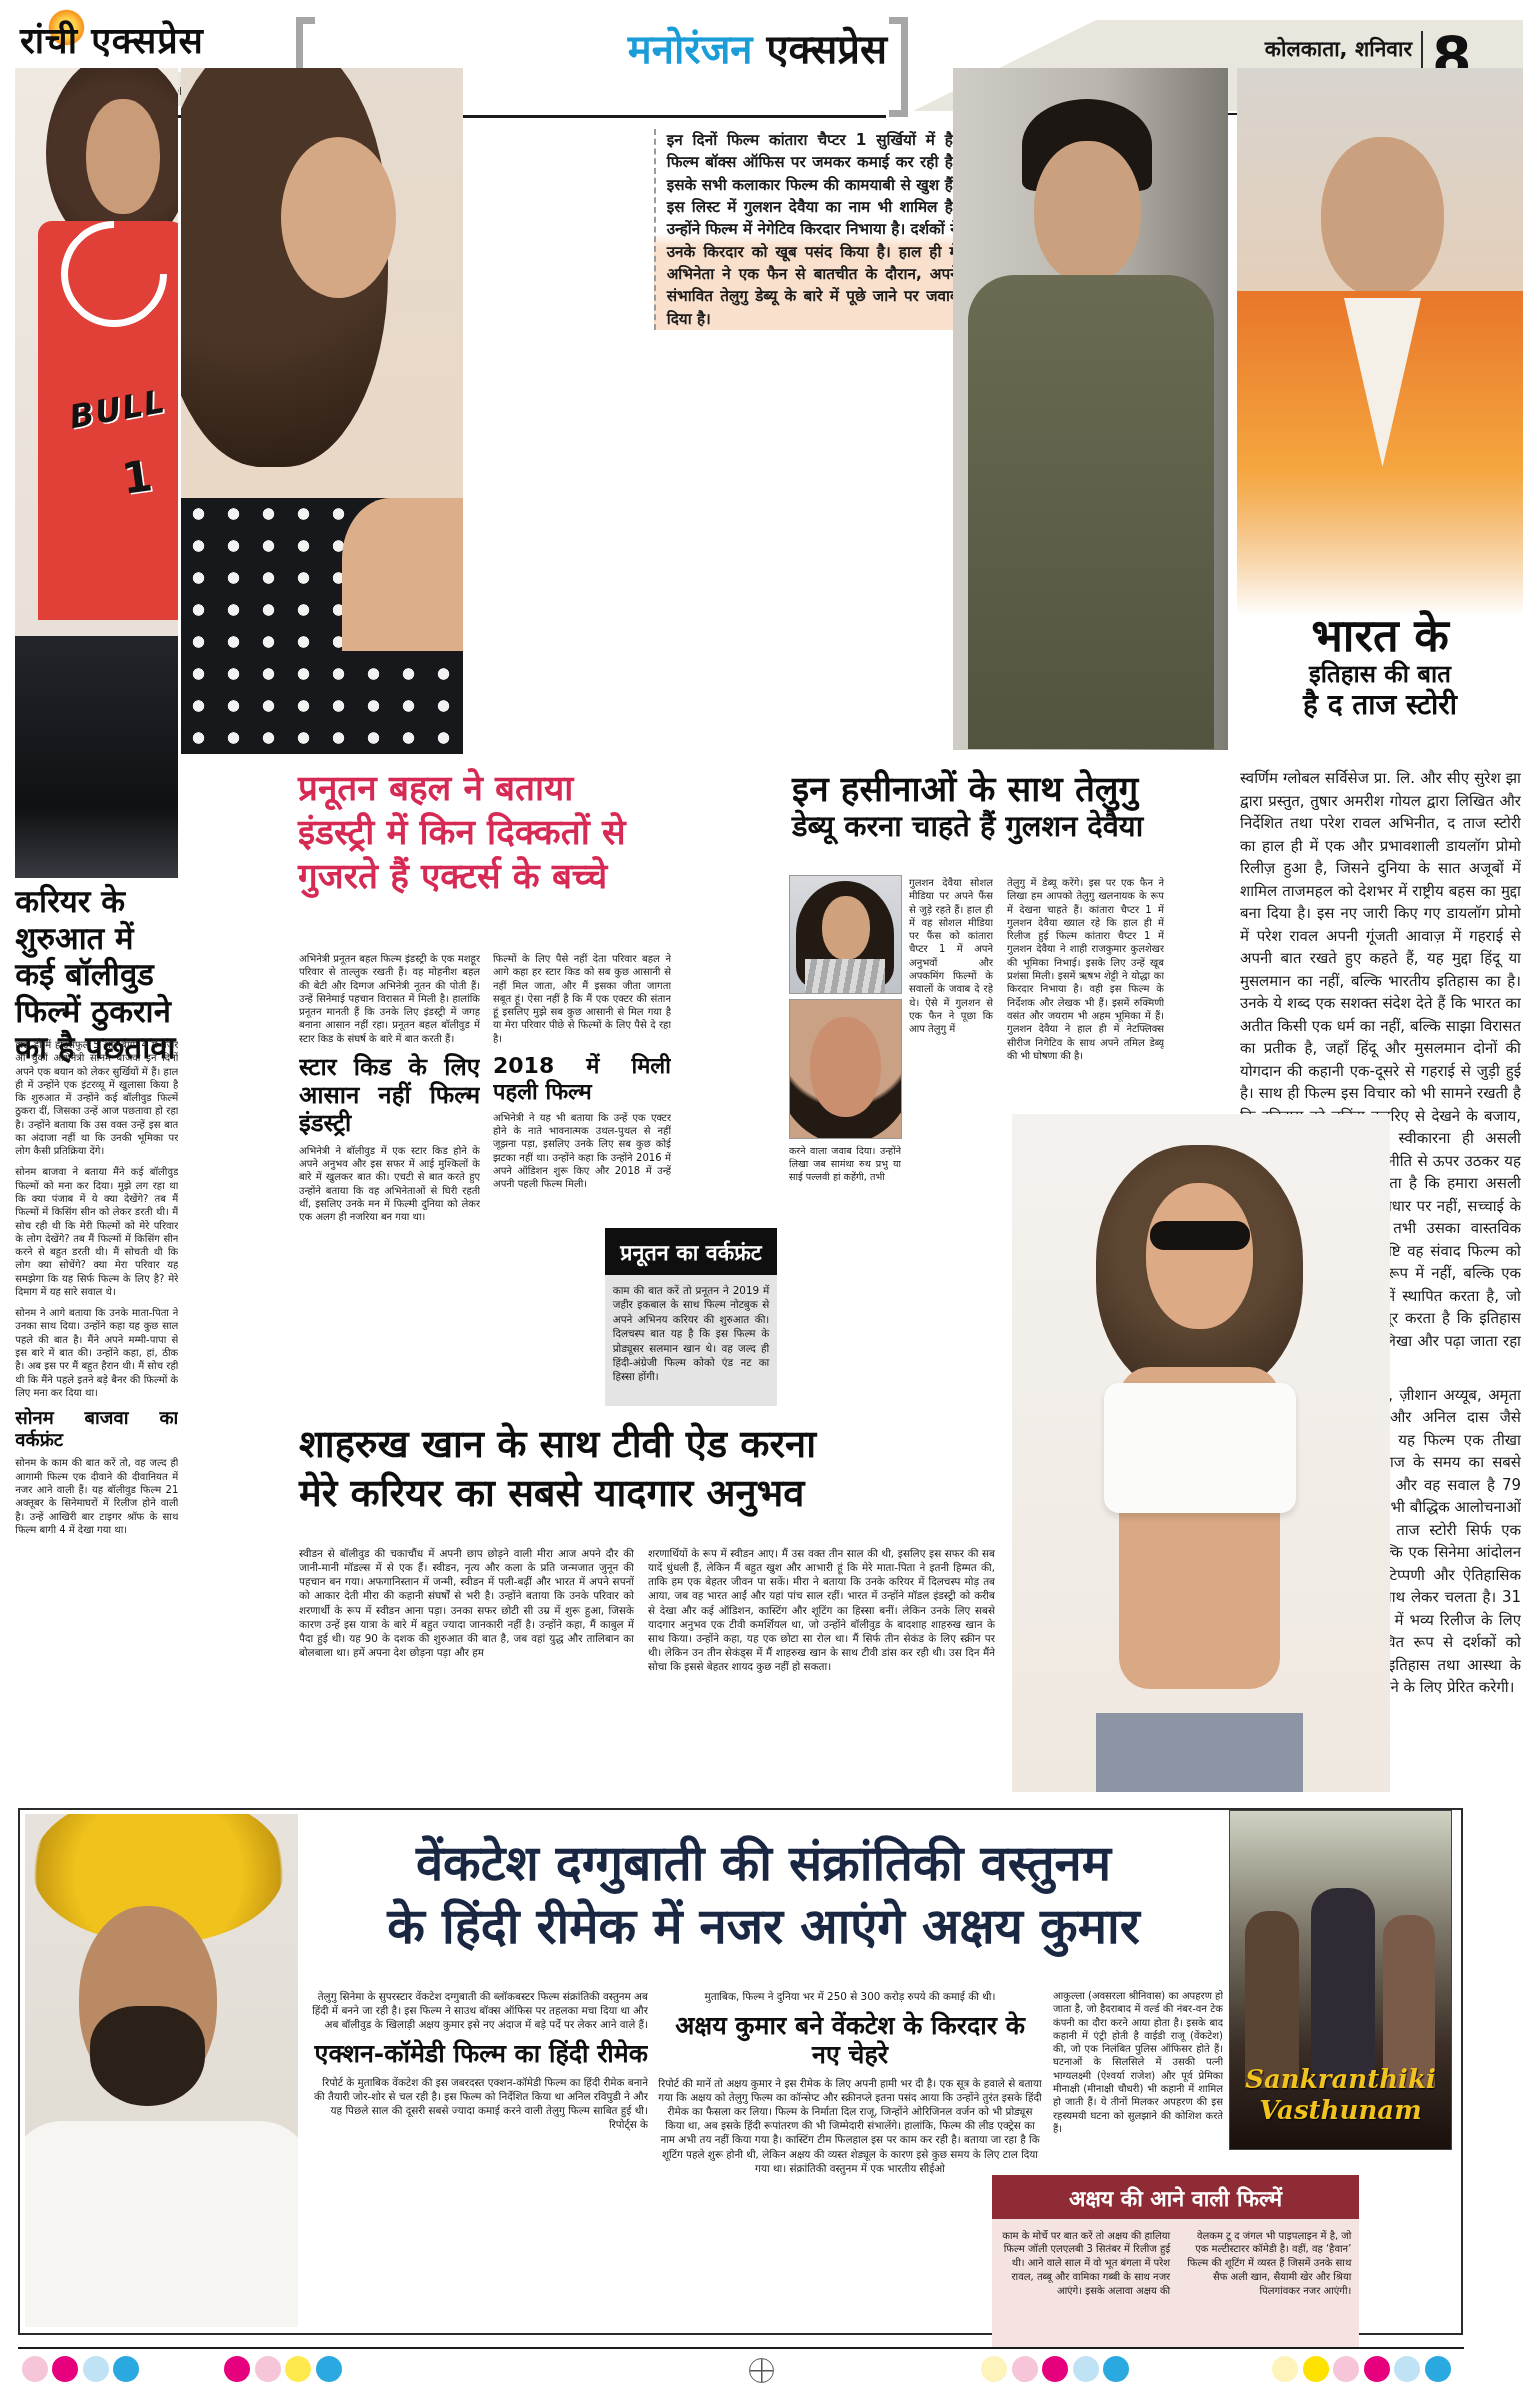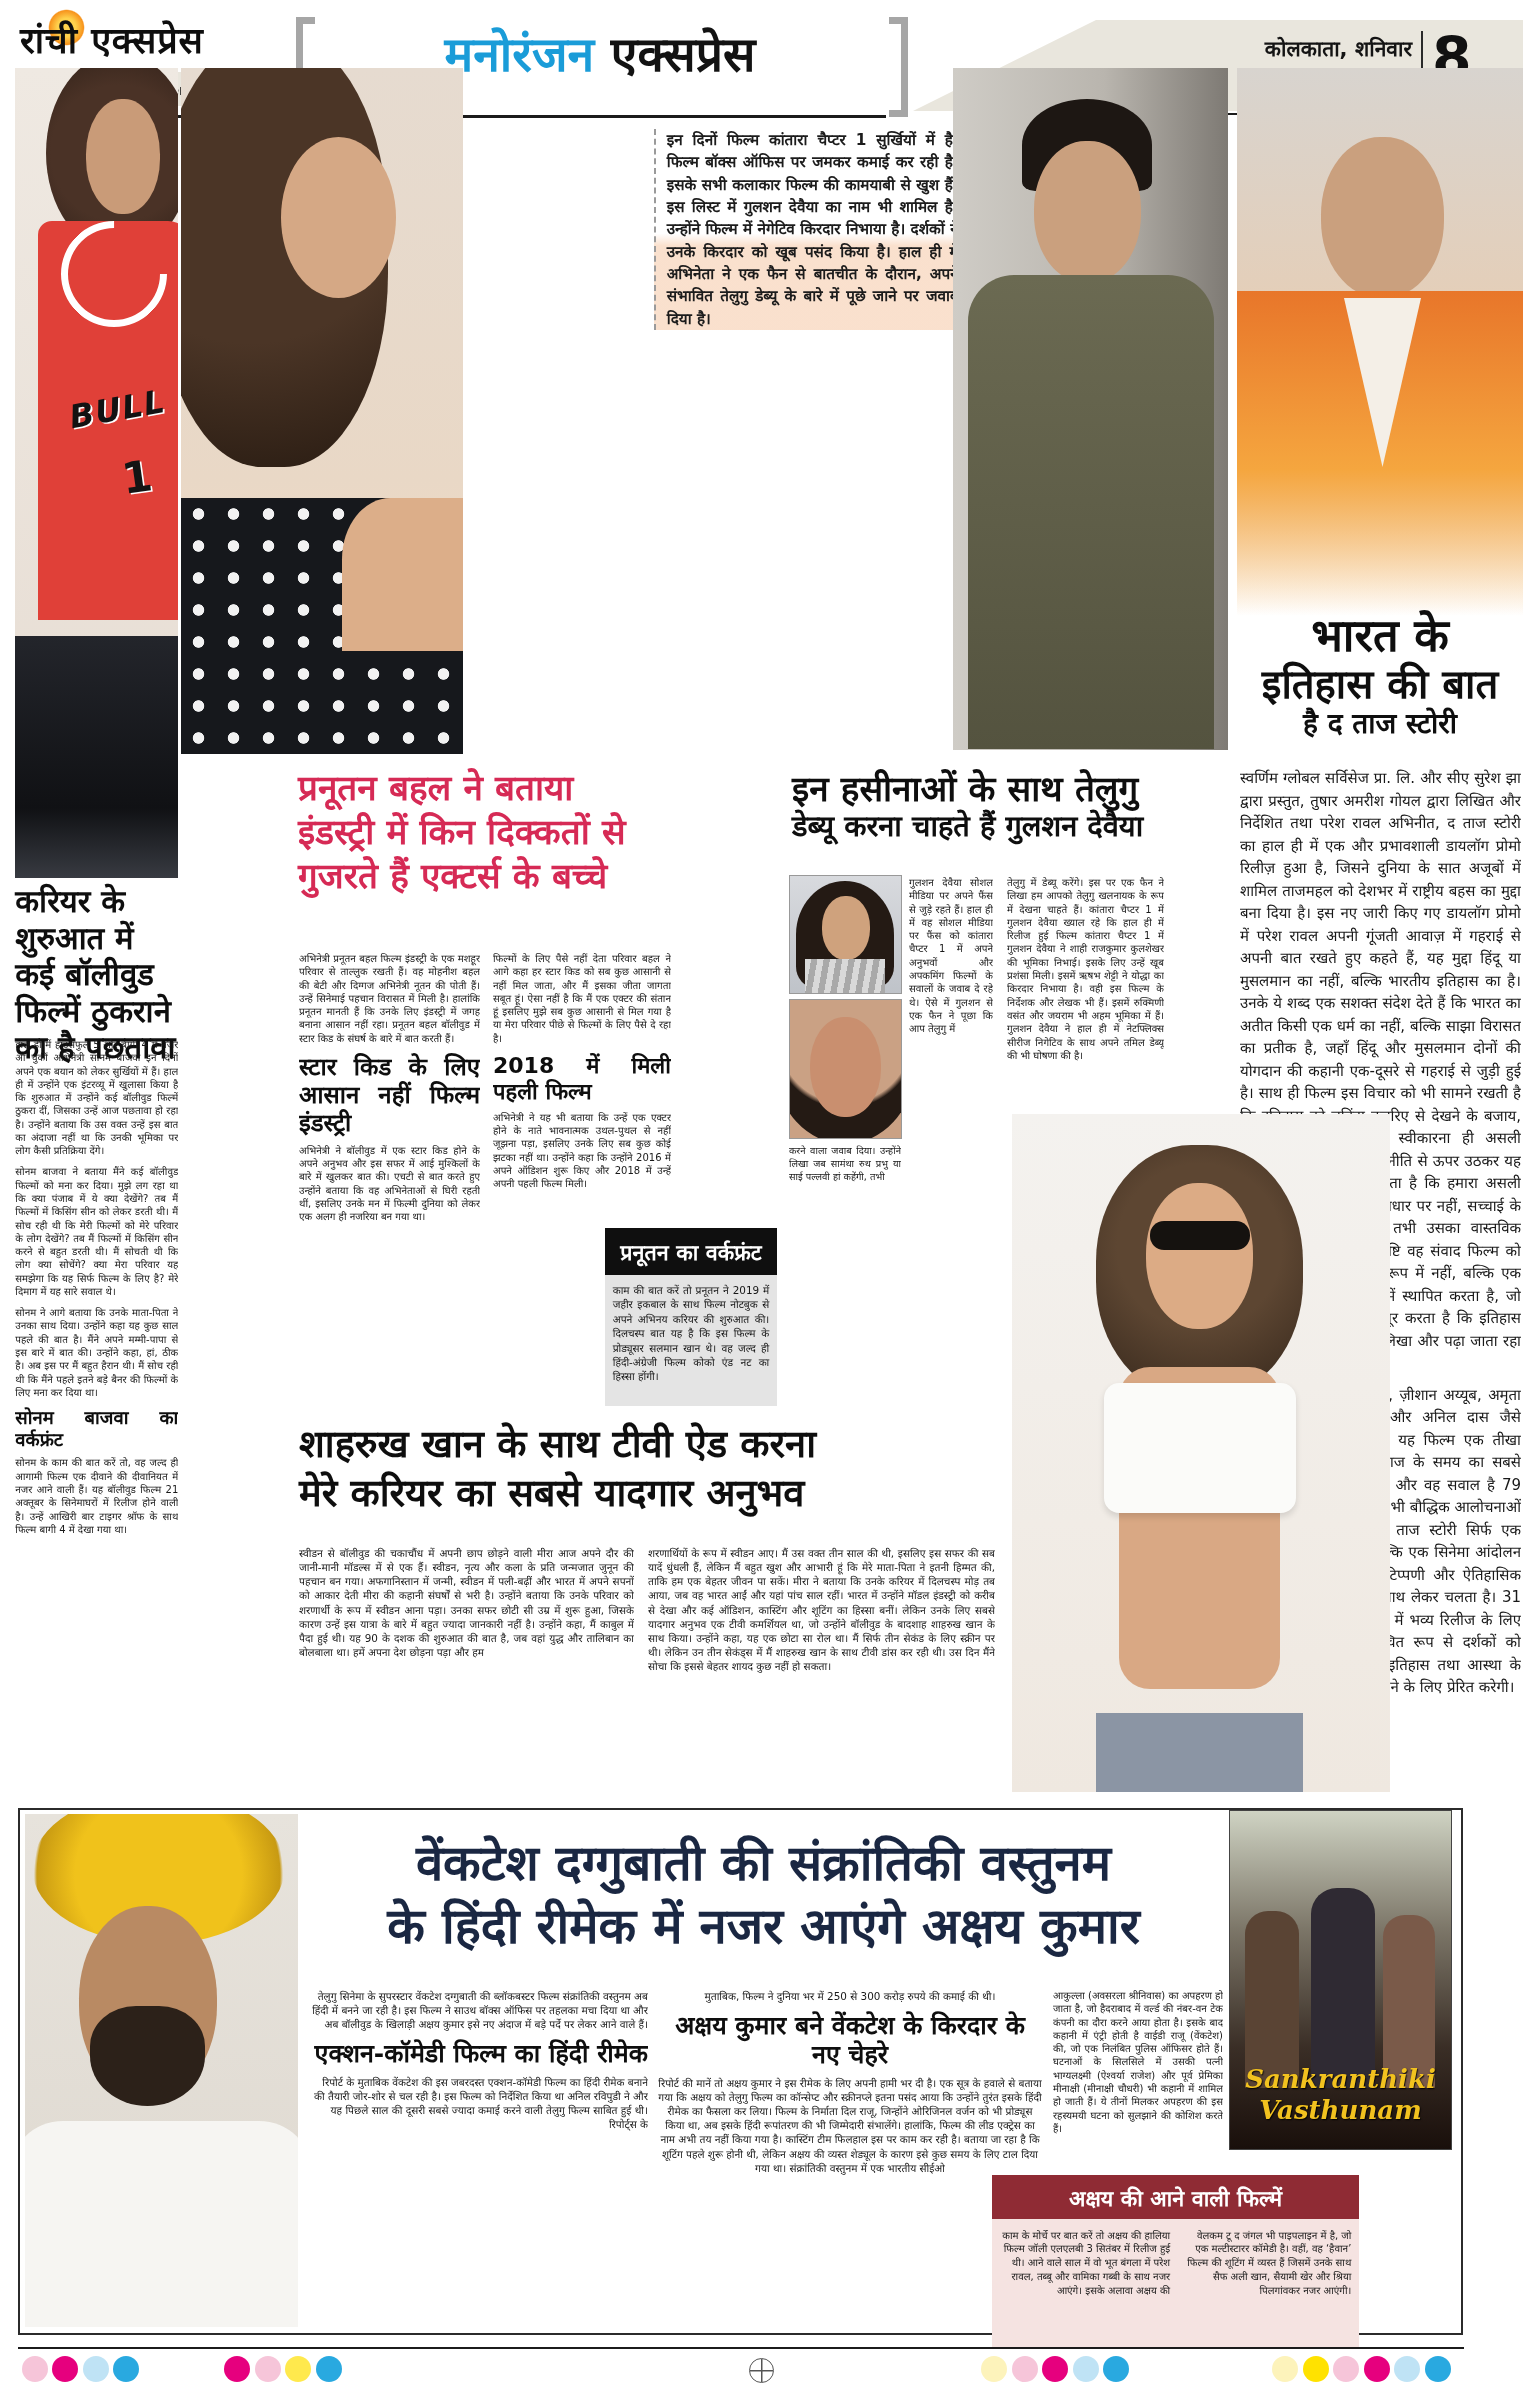--- a/index.html
+++ b/index.html
@@ -26,21 +26,21 @@
   <div class="abs hl" style="left:20px;top:15.3px;width:307px;font-size:36px;letter-spacing:0.8px;z-index:2;">रांची एक्सप्रेस</div>
 
   <div class="abs" style="left:20px;top:72px;width:273px;height:34px;background:#e9e6dd;display:flex;align-items:center;">
     <span style="display:inline-block;width:24.6px;height:24.6px;margin:0 6.1px 0 4.6px;border-radius:50%;
                  background:repeating-radial-gradient(circle at 50% 50%, #1a7ec0 0 1.5px, #ffffff 1.5px 4.6px);"></span>
     <span style="font-size:14.6px;font-weight:bold;color:#101010;">https://epaper.theranchiexpress.com</span>
   </div>
   <div class="abs rule" style="left:20px;top:115px;width:866px;height:3.1px;"></div>
 
   <div class="abs brk" style="left:296px;top:17px;border-right:none;"></div>
-  <div class="abs" style="left:313px;top:20px;width:574px;text-align:center;font-size:48px;font-weight:bold;white-space:nowrap;">
+  <div class="abs" style="left:313px;top:20px;width:574px;text-align:right;font-size:40px;font-weight:bold;white-space:nowrap;">
     <span style="color:#1a9cd8;">मनोरंजन</span><span style="color:#121212;"> एक्सप्रेस</span>
   </div>
   <div class="abs brk" style="left:889px;top:17px;border-left:none;"></div>
 
   <div class="abs" style="left:913px;top:20px;width:610px;height:91px;background:#e9e6dd;
               clip-path:polygon(30% 0,100% 0,100% 100%,0 100%);">
     <div class="abs" style="left:253px;top:14px;width:246px;text-align:right;font-weight:bold;font-size:21px;line-height:1.45;color:#141414;">
       <div>कोलकाता, शनिवार</div>
       <div>18 अक्टूबर 2025</div>
     </div>
@@ -125,21 +125,21 @@
   <div class="abs j body-txt" style="left:909px;top:876px;width:84px;height:342px;">गुलशन देवैया सोशल मीडिया पर अपने फैंस से जुड़े रहते हैं। हाल ही में वह सोशल मीडिया पर फैंस को कांतारा चैप्टर 1 में अपने अनुभवों और अपकमिंग फिल्मों के सवालों के जवाब दे रहे थे। ऐसे में गुलशन से एक फैन ने पूछा कि आप तेलुगु में</div>
   <div class="abs j body-txt" style="left:1007px;top:876px;width:157px;height:264px;">तेलुगु में डेब्यू करेंगे। इस पर एक फैन ने लिखा हम आपको तेलुगु खलनायक के रूप में देखना चाहते हैं। कांतारा चैप्टर 1 में गुलशन देवैया ख्याल रहे कि हाल ही में रिलीज हुई फिल्म कांतारा चैप्टर 1 में गुलशन देवैया ने शाही राजकुमार कुलशेखर की भूमिका निभाई। इसके लिए उन्हें खूब प्रशंसा मिली। इसमें ऋषभ शेट्टी ने योद्धा का किरदार निभाया है। वही इस फिल्म के निर्देशक और लेखक भी हैं। इसमें रुक्मिणी वसंत और जयराम भी अहम भूमिका में हैं। गुलशन देवैया ने हाल ही में नेटफ्लिक्स सीरीज निगेटिव के साथ अपने तमिल डेब्यू की भी घोषणा की है।</div>
 
   <div class="abs ph" style="left:1237px;top:68px;width:286px;height:548px;background:linear-gradient(180deg,#d8d4cf 0%,#e8cdb2 55%,#ffffff 100%);">
     <div class="abs" style="left:84px;top:69px;width:123px;height:161px;border-radius:48%;background:#caa07e;"></div>
     <div class="abs" style="left:0;top:223px;width:286px;height:325px;background:linear-gradient(180deg,#e8762a 0%,#f5a63f 55%,rgba(255,255,255,0) 100%);"></div>
     <div class="abs" style="left:107px;top:230px;width:77px;height:169px;background:#f4efe7;clip-path:polygon(0 0,100% 0,50% 100%);"></div>
   </div>
   <div class="abs" style="left:1237px;top:611px;width:286px;text-align:center;">
     <div class="hl" style="font-size:45px;line-height:1.12;">भारत के</div>
-    <div class="hl" style="font-size:40px;line-height:1.16;">इतिहास की बात</div>
+    <div class="hl" style="font-size:24px;line-height:1.16;">इतिहास की बात</div>
     <div class="hl" style="font-size:28px;line-height:1.16;">है द ताज स्टोरी</div>
   </div>
   <div class="abs j" style="left:1240px;top:767px;width:281px;height:1025px;overflow:hidden;font-size:15px;line-height:1.5;color:#181818;">
     <p style="margin:0 0 9.2px 0;">स्वर्णिम ग्लोबल सर्विसेज प्रा. लि. और सीए सुरेश झा द्वारा प्रस्तुत, तुषार अमरीश गोयल द्वारा लिखित और निर्देशित तथा परेश रावल अभिनीत, द ताज स्टोरी का हाल ही में एक और प्रभावशाली डायलॉग प्रोमो रिलीज़ हुआ है, जिसने दुनिया के सात अजूबों में शामिल ताजमहल को देशभर में राष्ट्रीय बहस का मुद्दा बना दिया है। इस नए जारी किए गए डायलॉग प्रोमो में परेश रावल अपनी गूंजती आवाज़ में गहराई से अपनी बात रखते हुए कहते हैं, यह मुद्दा हिंदू या मुसलमान का नहीं, बल्कि भारतीय इतिहास का है। उनके ये शब्द एक सशक्त संदेश देते हैं कि भारत का अतीत किसी एक धर्म का नहीं, बल्कि साझा विरासत का प्रतीक है, जहाँ हिंदू और मुसलमान दोनों की योगदान की कहानी एक-दूसरे से गहराई से जुड़ी हुई है। साथ ही फिल्म इस विचार को भी सामने रखती है कि इतिहास को चुनिंदा नजरिए से देखने के बजाय, सच्चाई की ईमानदारी से स्वीकारना ही असली सम्मान है। आस्था और राजनीति से ऊपर उठकर यह संवाद इस बात पर जोर देता है कि हमारा असली कर्तव्य केवल इमारतों के आधार पर नहीं, सच्चाई के आधार पर समझा जाए, तभी उसका वास्तविक आदर हो सकता है। यह पुष्टि वह संवाद फिल्म को सिर्फ एक मनोरंजकता के रूप में नहीं, बल्कि एक राष्ट्रीय आत्ममंथन के रूप में स्थापित करता है, जो दर्शकों को सोचने पर मजबूर करता है कि इतिहास को अब तक कैसे बताया, लिखा और पढ़ा जाता रहा है।</p>
     <p style="margin:0;">गौरतलब है कि परेश रावल, ज़ीशान अय्यूब, अमृता खानविलकर, शीबा चड्ढा और अनिल दास जैसे सशक्त कलाकारों से सजी यह फिल्म एक तीखा सामाजिक ड्रामा है, जो आज के समय का सबसे चुनौतीपूर्ण सवाल उठाती है और वह सवाल है 79 साल बाद भी, क्या हम अब भी बौद्धिक आलोचनाओं से ऊपर उठ सके हैं? द ताज स्टोरी सिर्फ एक ऐतिहासिक फिल्म नहीं, बल्कि एक सिनेमा आंदोलन विमर्श है, जो सामाजिक टिप्पणी और ऐतिहासिक तथ्यों की नई व्याख्या को साथ लेकर चलता है। 31 अक्टूबर 2025 को देशभर में भव्य रिलीज के लिए तैयार द ताज स्टोरी निश्चित रूप से दर्शकों को सोचने, सवाल करने और इतिहास तथा आस्था के मायनों को नए सिरे से समझने के लिए प्रेरित करेगी।</p>
   </div>
 
   <div class="abs ph" style="left:1012px;top:1114px;width:378px;height:678px;background:linear-gradient(180deg,#f4f2ef 0%,#efe8e0 100%);">
     <div class="abs" style="left:84px;top:31px;width:207px;height:253px;border-radius:46%;background:radial-gradient(circle at 50% 40%,#5d4632 45%,#33251a 100%);"></div>
     <div class="abs" style="left:134px;top:69px;width:107px;height:146px;border-radius:48%;background:#dcab85;"></div>

